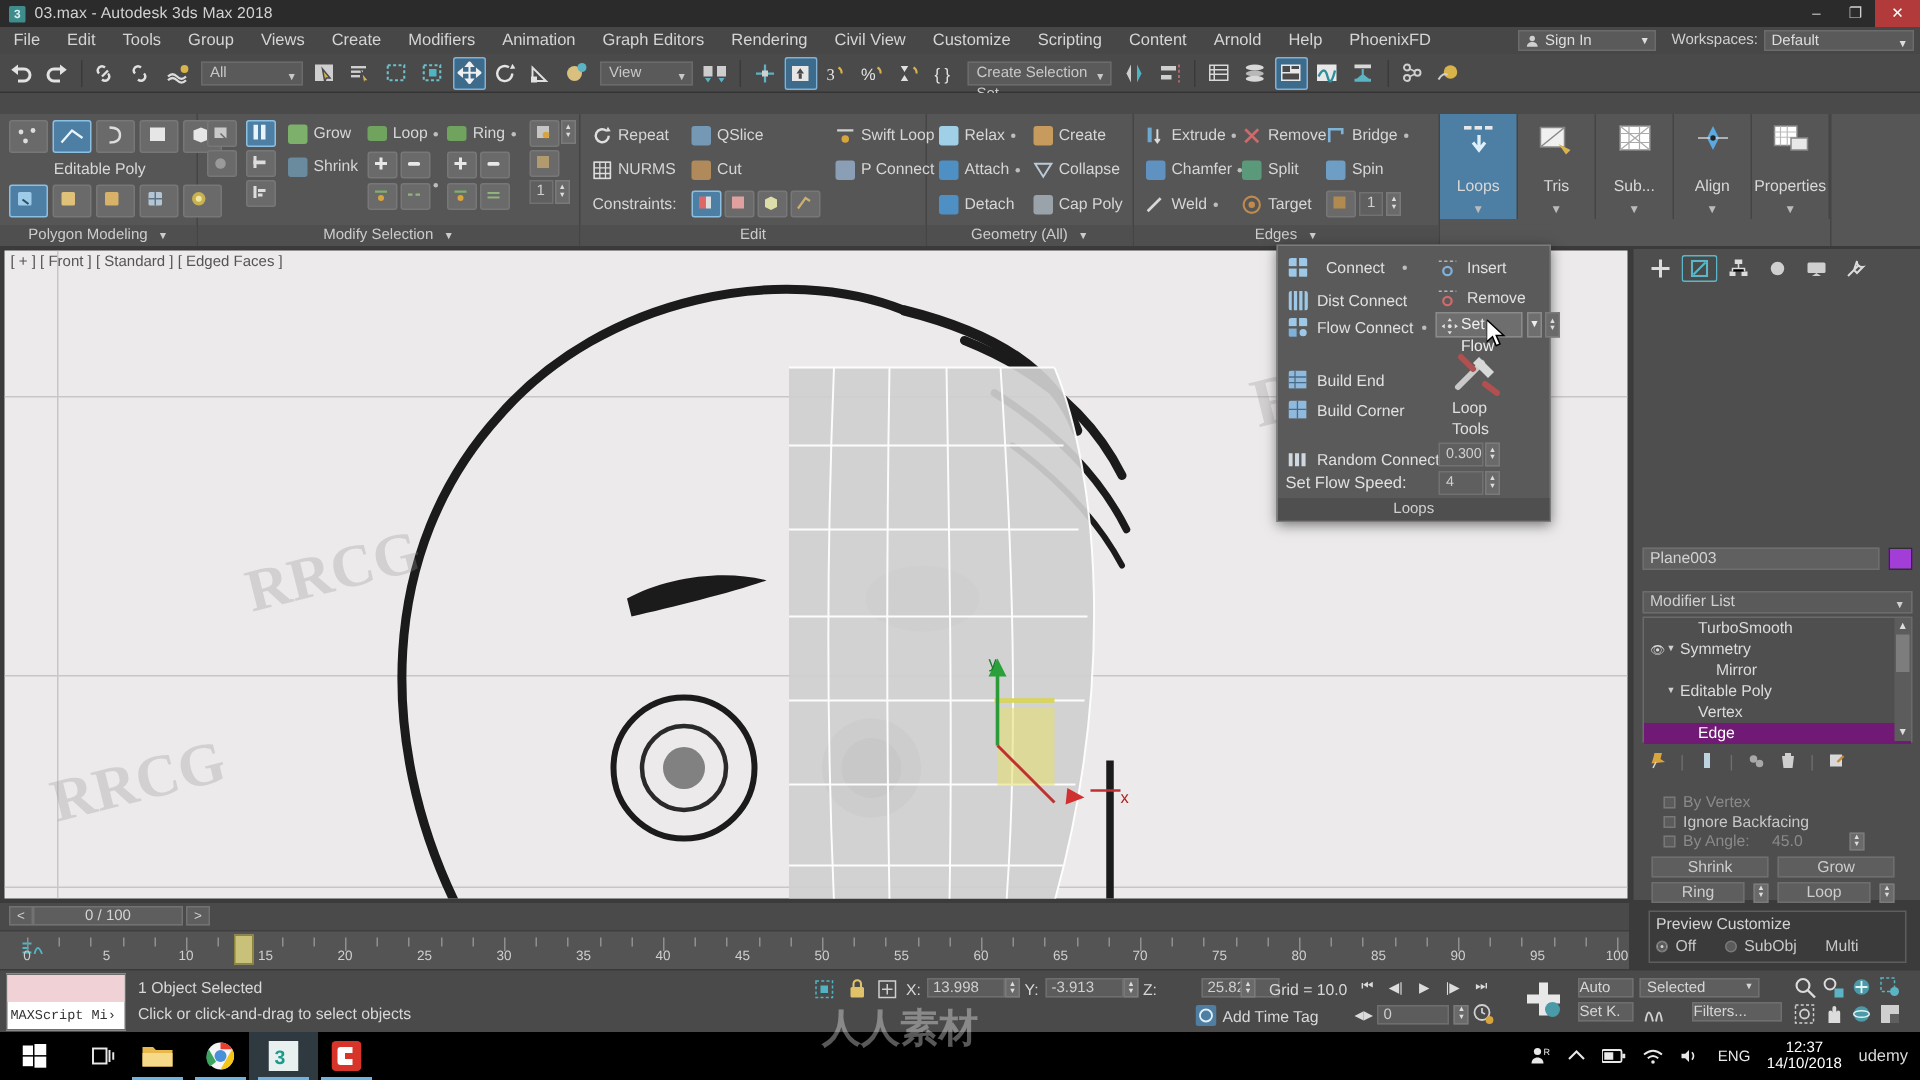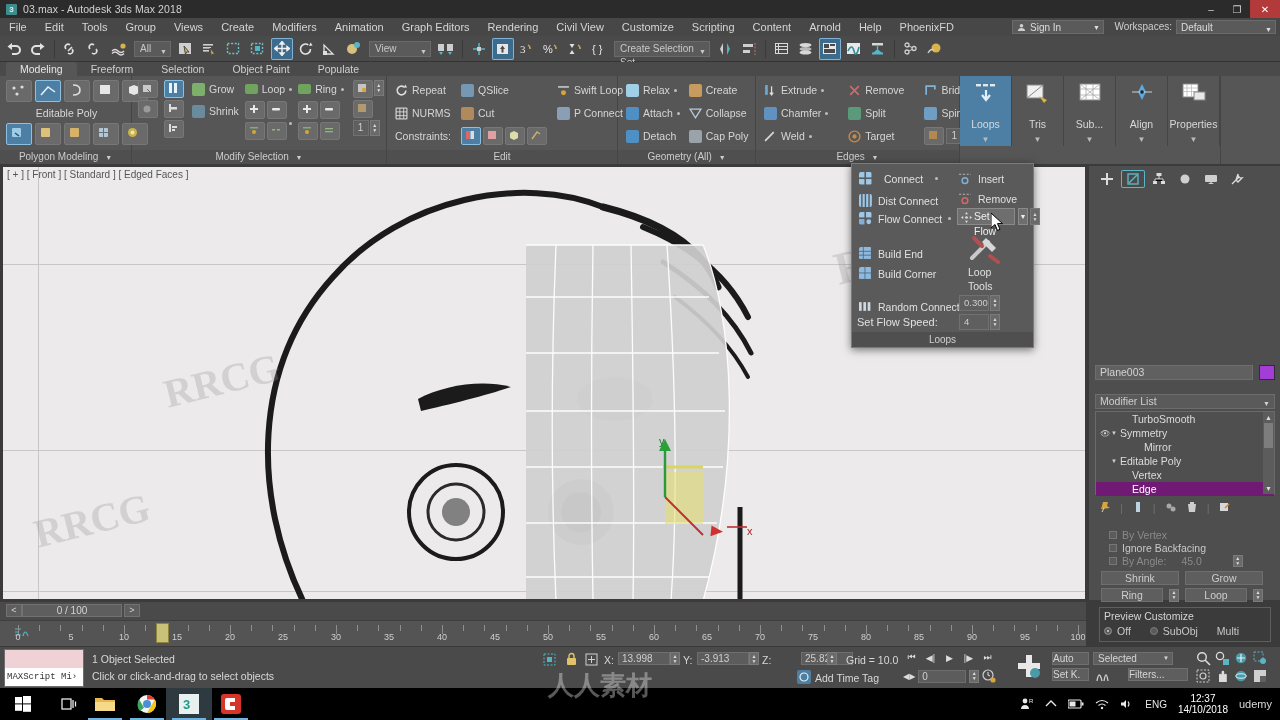--- a/index.html
+++ b/index.html
@@ -42,21 +42,21 @@
     background:#4a4a4a; border-bottom:1px solid #343434; display:flex; align-items:center; padding-left:2px;}
   .tb { width:22px; height:22px; margin:0 1px; border-radius:2px;
     display:flex; align-items:center; justify-content:center; position:relative;}
   .tb svg { display:block; }
   .tb.on { background:#3d6b8c; box-shadow:inset 0 0 0 1px #7fb2d6;}
   .tbsep { width:1px; height:18px; background:#3a3a3a; margin:0 4px; }
   .tbcombo { height:16px; background:#5a5a5a; border:1px solid #6a6a6a; color:#c8c8c8;
     font-size:10px; padding:0 14px 0 5px; line-height:14px; position:relative; margin:0 3px;}
   .tbcombo .chev { position:absolute; right:3px; top:3px; font-size:7px;}
   .selset { width:96px; }
-  .tbcombo.small { width:37px;}
+  .tbcombo.small { width:68px;}
   .tbcombo.view { width:62px;}
 
   
   .ribbon { position:absolute; left:0; top:62px; width:1280px; height:102px; background:#4a4a4a;}
   .ribtabs { display:flex; height:14px; margin-left:6px; }
   .ribtab { padding:0 14px; height:14px; line-height:14px; font-size:10.5px; color:#cfcfcf;
     border-top-left-radius:3px; border-top-right-radius:3px;}
   .ribtab.active { background:#565656; color:#e6e6e6; }
   .ribbody { position:absolute; left:0; top:14px; width:1280px; height:88px;
     background:#565656; display:flex; }
@@ -418,27 +418,20 @@
       </div>
     <div class="tb">
       <svg width="16" height="14" viewBox="0 0 16 14">
           <circle cx="9" cy="6" r="4.5" fill="#d8b34a"></circle>
           <path d="M1 11q3-5 6-3" stroke="#cfcfcf" stroke-width="1.4" fill="none"></path>
         </svg>
       </div>
   </div>
 
   <div class="ribbon">
-    <div class="ribtabs" id="ribtabs">
-        <div class="ribtab active">Modeling</div>
-        <div class="ribtab">Freeform</div>
-        <div class="ribtab">Selection</div>
-        <div class="ribtab">Object Paint</div>
-        <div class="ribtab">Populate</div>
-      </div>
     <div class="ribbody">
 
       <div class="panel" style="width:132px;">
         <div class="panel-inner" style="flex-direction:column; gap:2px; padding:4px 4px 0 6px;">
           <div style="display:flex; gap:3px;">
             <div class="btn-ico">
               <svg width="18" height="13" viewBox="0 0 18 13" style="margin:4px 0 0 4px">
                   <circle cx="3" cy="3" r="1.6" fill="#ddd"></circle>
                   <circle cx="11" cy="2" r="1.6" fill="#ddd"></circle>
                   <circle cx="6" cy="9" r="1.6" fill="#ddd"></circle>
@@ -729,21 +722,21 @@
               </div>
           </div>
         </div>
         <div class="panel-title">
           <span>Geometry (All)</span>
           <span style="font-size:7px; margin-left:4px;">▼</span>
         </div>
       </div>
 
       <div class="panel" style="width:204px;">
-        <div class="panel-inner" style="gap:20px; padding:5px 4px 0 8px;">
+        <div class="panel-inner" style="gap:0; padding:5px 4px 0 8px;">
           <div class="col" style="gap:5px;">
             <div class="txtrow">
               <svg class="mini" viewBox="0 0 12 12">
                   <rect x="1" y="1" width="2.5" height="9" fill="#6ea8d0"></rect>
                   <path d="M7 2v7M5.5 8 7 10l1.5-2" stroke="#dcdcdc" stroke-width="1.2" fill="none"></path>
                 </svg>
               <span>Extrude</span>
               <span class="dot"></span>
               </div>
             <div class="txtrow">

